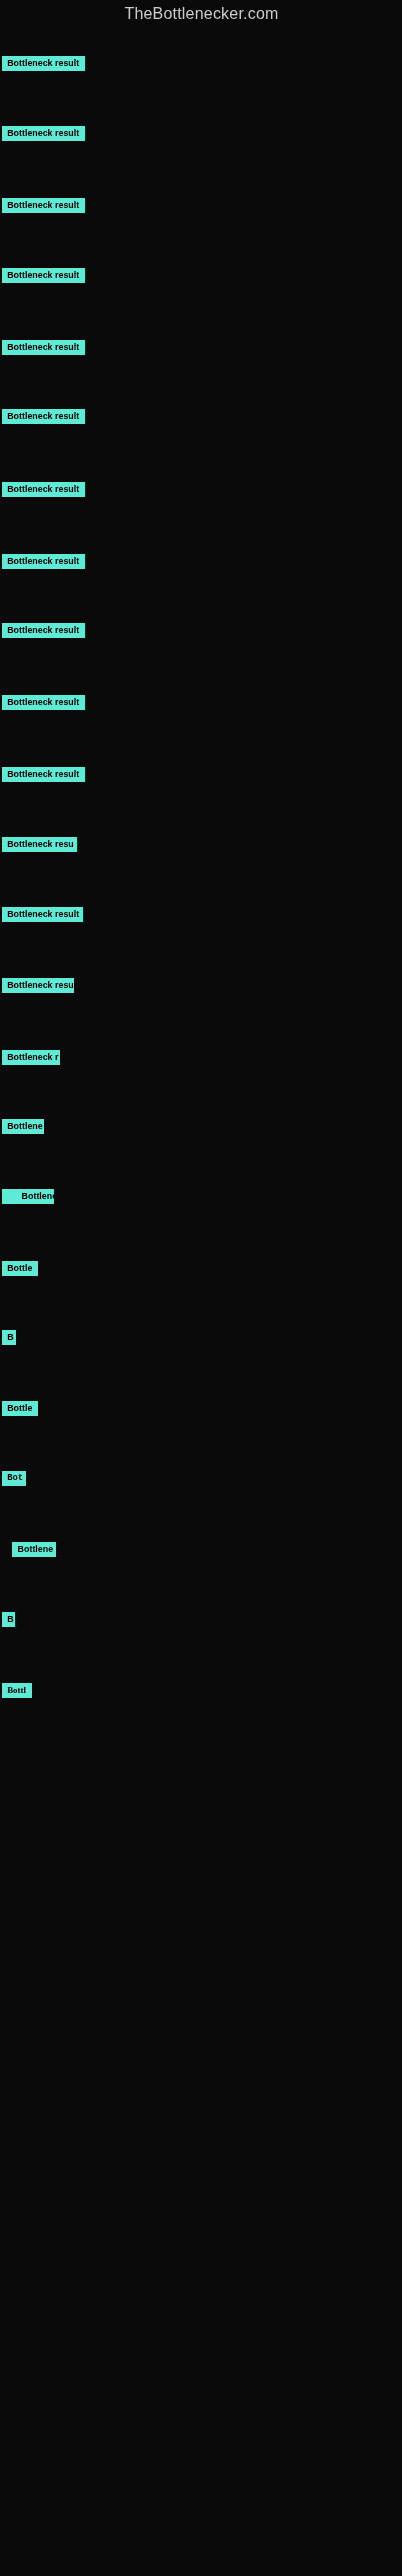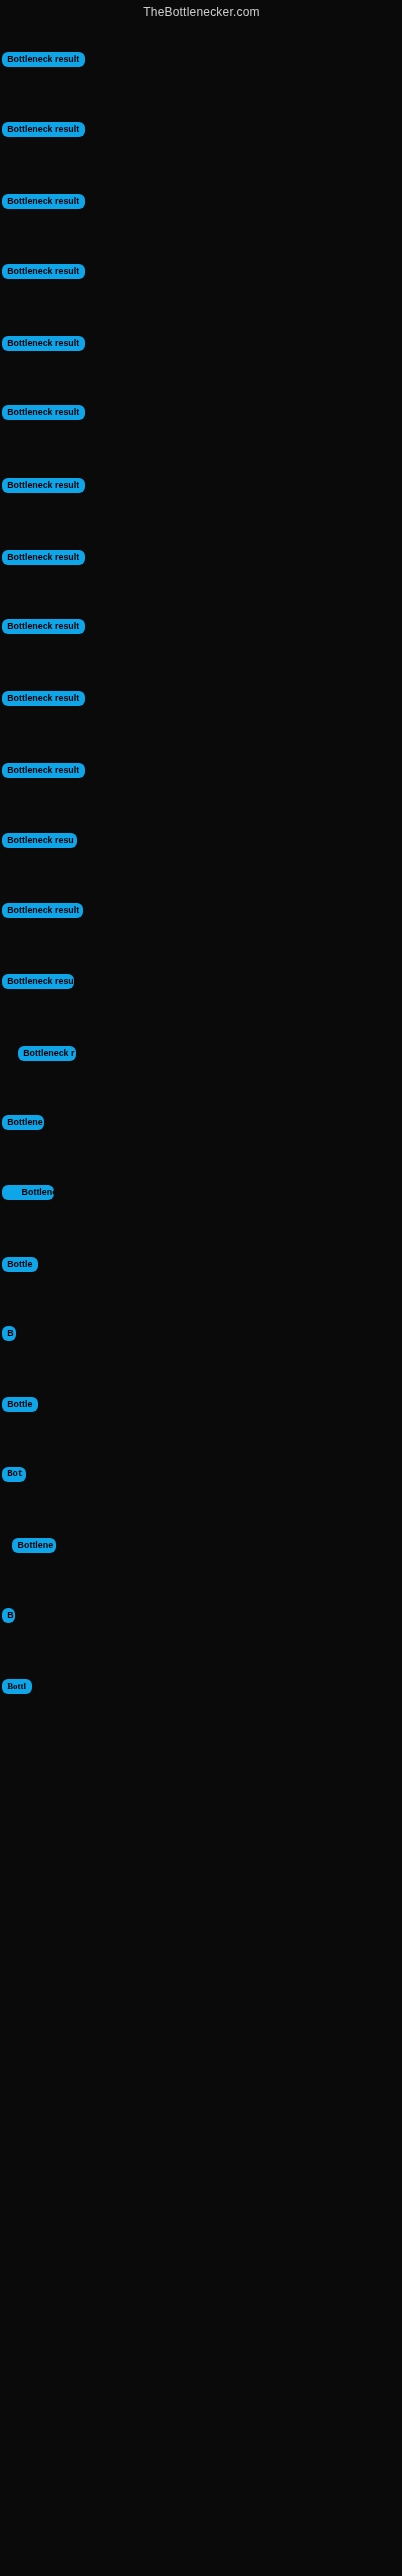--- a/index.html
+++ b/index.html
@@ -12,33 +12,33 @@
       background-color: #0a0a0a;
       width: 403px;
       min-height: 2576px;
       font-family: Arial, sans-serif;
       position: relative;
     }
 
     .site-title {
       text-align: center;
       color: #cccccc;
-      font-size: 12px;
+      font-size: 16px;
       padding: 4.8px 0 3.2px 0;
       letter-spacing: 0.2px;
     }
 
     .bottleneck-badge {
       display: inline-block;
-      background-color: #0ea5e9;
+      background-color: #5eead4;
       color: #000;
       font-size: 8.9px;
       font-weight: bold;
       padding: 2.4px 5.6px;
-      border-radius: 6px;
+      border-radius: 0;
       white-space: nowrap;
       overflow: hidden;
     }
   </style>
 </head>
 <body>
 
 <div>
   <div class="site-title">TheBottlenecker.com</div>
 </div>
@@ -51,21 +51,21 @@
     <div style="position: absolute; top: 314px; left: 1.6px;"><span class="bottleneck-badge" style="max-width: 85px;">Bottleneck result</span></div>
     <div style="position: absolute; top: 383px; left: 1.6px;"><span class="bottleneck-badge" style="max-width: 85px;">Bottleneck result</span></div>
     <div style="position: absolute; top: 456px; left: 1.6px;"><span class="bottleneck-badge" style="max-width: 85px;">Bottleneck result</span></div>
     <div style="position: absolute; top: 528px; left: 1.6px;"><span class="bottleneck-badge" style="max-width: 85px;">Bottleneck result</span></div>
     <div style="position: absolute; top: 597px; left: 1.6px;"><span class="bottleneck-badge" style="max-width: 85px;">Bottleneck result</span></div>
     <div style="position: absolute; top: 669px; left: 1.6px;"><span class="bottleneck-badge" style="max-width: 85px;">Bottleneck result</span></div>
     <div style="position: absolute; top: 741px; left: 1.6px;"><span class="bottleneck-badge" style="max-width: 85px;">Bottleneck result</span></div>
     <div style="position: absolute; top: 811px; left: 1.6px;"><span class="bottleneck-badge" style="max-width: 75px;">Bottleneck resu</span></div>
     <div style="position: absolute; top: 881px; left: 1.6px;"><span class="bottleneck-badge" style="max-width: 81px;">Bottleneck result</span></div>
     <div style="position: absolute; top: 952px; left: 1.6px;"><span class="bottleneck-badge" style="max-width: 72px;">Bottleneck resu</span></div>
-    <div style="position: absolute; top: 1024px; left: 1.6px;"><span class="bottleneck-badge" style="max-width: 58px; margin-left: 16px;">Bottleneck r</span></div>
+    <div style="position: absolute; top: 1024px; left: 1.6px;"><span class="bottleneck-badge" style="max-width: 58px;">Bottleneck r</span></div>
     <div style="position: absolute; top: 1093px; left: 1.6px;"><span class="bottleneck-badge" style="max-width: 42px;">Bottlene</span></div>
     <div style="position: absolute; top: 1163px; left: 1.6px;"><span class="bottleneck-badge" style="max-width: 52px; padding-left: 20px;">Bottleneck</span></div>
     <div style="position: absolute; top: 1235px; left: 1.6px;"><span class="bottleneck-badge" style="max-width: 37px;">Bottle</span></div>
     <div style="position: absolute; top: 1304px; left: 1.6px;"><span class="bottleneck-badge" style="max-width: 14.5px;">B</span></div>
     <div style="position: absolute; top: 1375px; left: 1.6px;"><span class="bottleneck-badge" style="max-width: 37px;">Bottle</span></div>
     <div style="position: absolute; top: 1445px; left: 1.6px; font-family: Liberation Mono, monospace;"><span class="bottleneck-badge" style="max-width: 24px;">Bot</span></div>
     <div style="position: absolute; top: 1516px; left: 12px;"><span class="bottleneck-badge" style="max-width: 44px;">Bottlene</span></div>
     <div style="position: absolute; top: 1586px; left: 1.6px;"><span class="bottleneck-badge" style="max-width: 13px;">B</span></div>
     <div style="position: absolute; top: 1657px; left: 1.6px; font-family: Liberation Serif, serif;"><span class="bottleneck-badge" style="max-width: 32px;">Bottl</span></div>
   </div>

